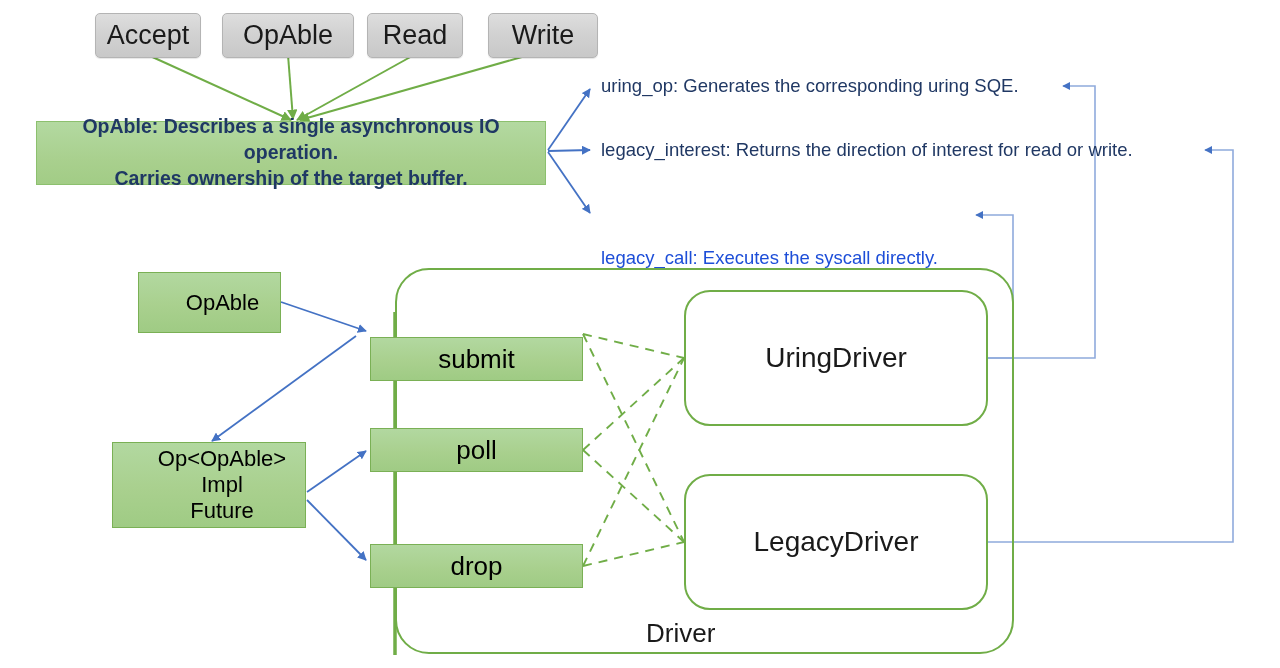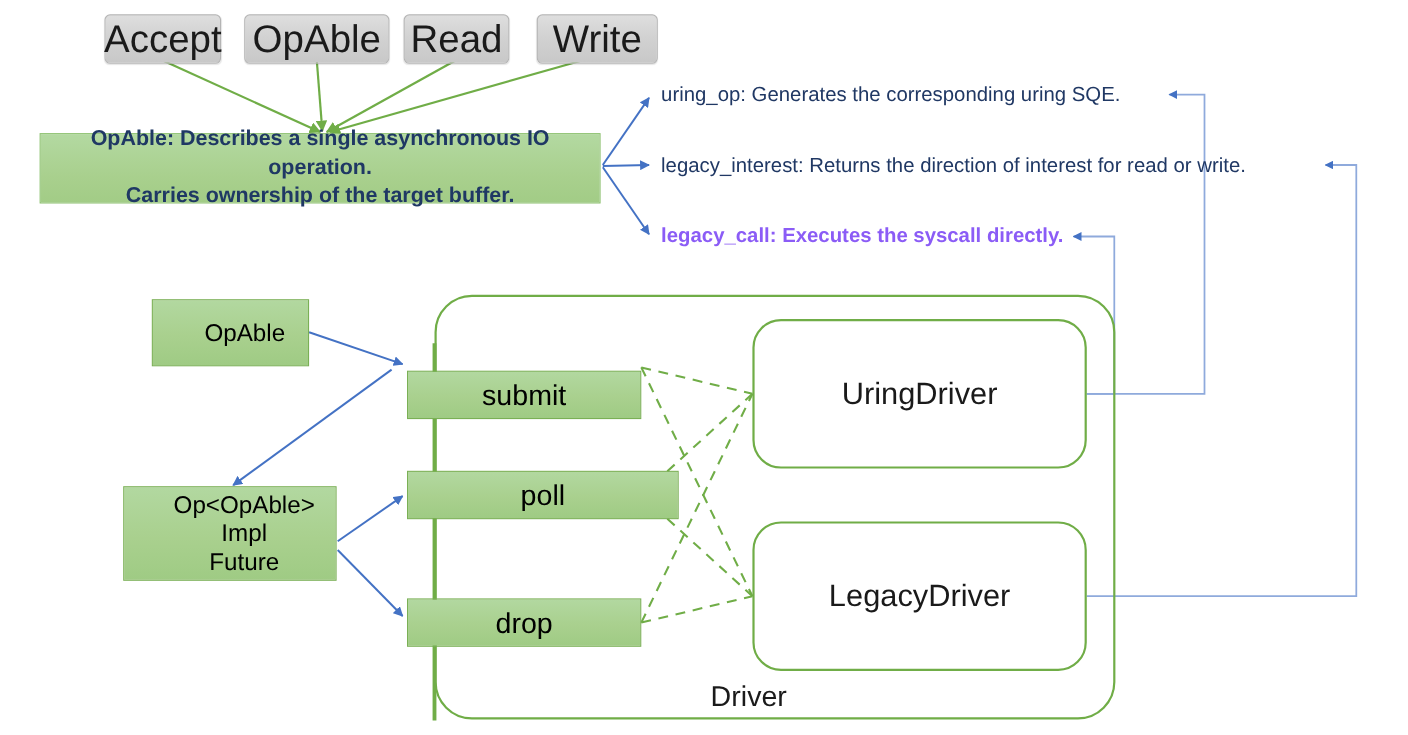--- a/index.html
+++ b/index.html
@@ -30,21 +30,21 @@
     justify-content: center;
     text-align: center;
     line-height: 1.18;
   }
   
   .op-btn {
     background: linear-gradient(180deg, #dedede 0%, #d2d2d2 45%, #c8c8c8 100%);
     border: 1px solid #b4b4b4;
     border-radius: 5px;
     color: #1a1a1a;
-    font-size: 35px;
+    font-size: 27px;
     box-shadow: 0 1px 1px rgba(0,0,0,0.10);
   }
   
   .green-box {
     background: linear-gradient(180deg, #b2d8a0 0%, #a9d08e 55%, #9fcb84 100%);
     border: 1px solid #7ab055;
     color: #000000;
   }
   .desc-box {
     background: linear-gradient(180deg, #b3d9a1 0%, #a9d08e 60%, #a2cc86 100%);
@@ -74,22 +74,23 @@
     color: #1a1a1a;
   }
   .note {
     position: absolute;
     white-space: nowrap;
     font-size: 18.5px;
     color: #203864;
     font-weight: 500;
   }
   .note.strong {
-    color: #8b5cf6;
-    font-weight: 700;
+    color: #1d4ed8;
+    font-weight: 400;
+    margin-top: 44px;
   }
   .container-label {
     position: absolute;
     font-size: 26px;
     color: #1a1a1a;
     white-space: nowrap;
   }
 </style>
 </head>
 <body>
@@ -181,20 +182,20 @@
   </div>
   <div class="node green-box plain-box" style="left:112px; top:442px; width:194px; height:86px; flex-direction:column;">
     <span>Op&lt;OpAble&gt;</span>
     <span>Impl</span>
     <span>Future</span>
   </div>
 
   <div class="node green-box method-box" style="left:370px; top:312px; width:213px; height:44px;margin-top:25px;">
     <span>submit</span>
   </div>
-  <div class="node green-box method-box" style="left:370px; top:428px; width:247px; height:44px;">
+  <div class="node green-box method-box" style="left:370px; top:428px; width:213px; height:44px;">
     <span>poll</span>
   </div>
   <div class="node green-box method-box" style="left:370px; top:544px; width:213px; height:44px;">
     <span>drop</span>
   </div>
 
 </div>
 
 </body></html>

